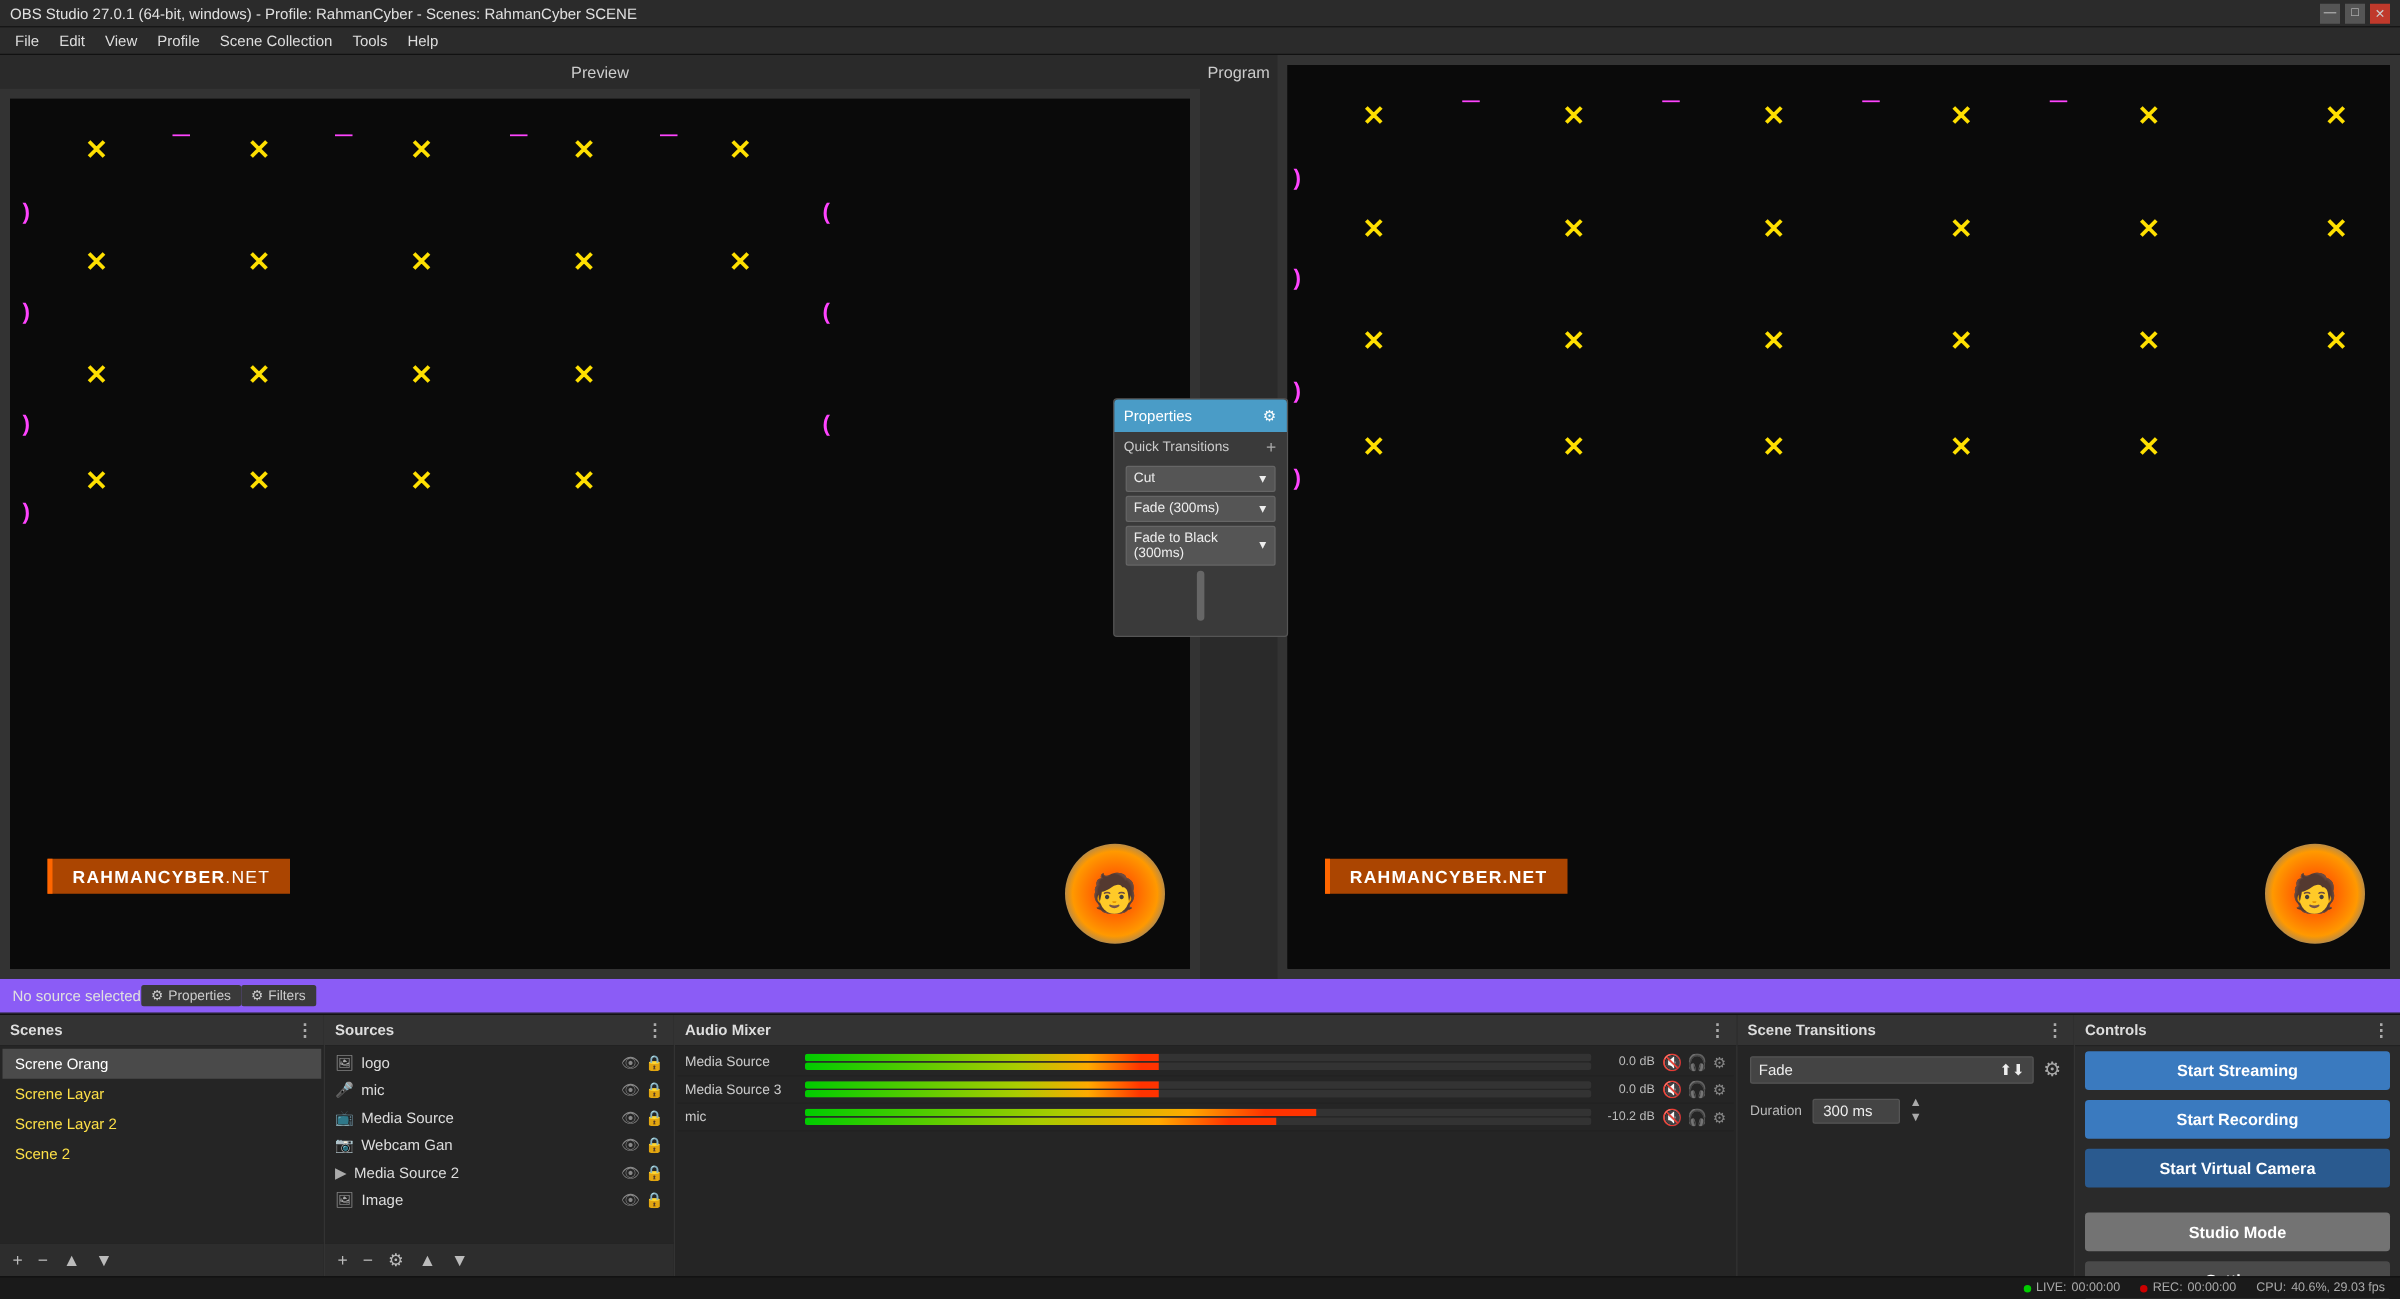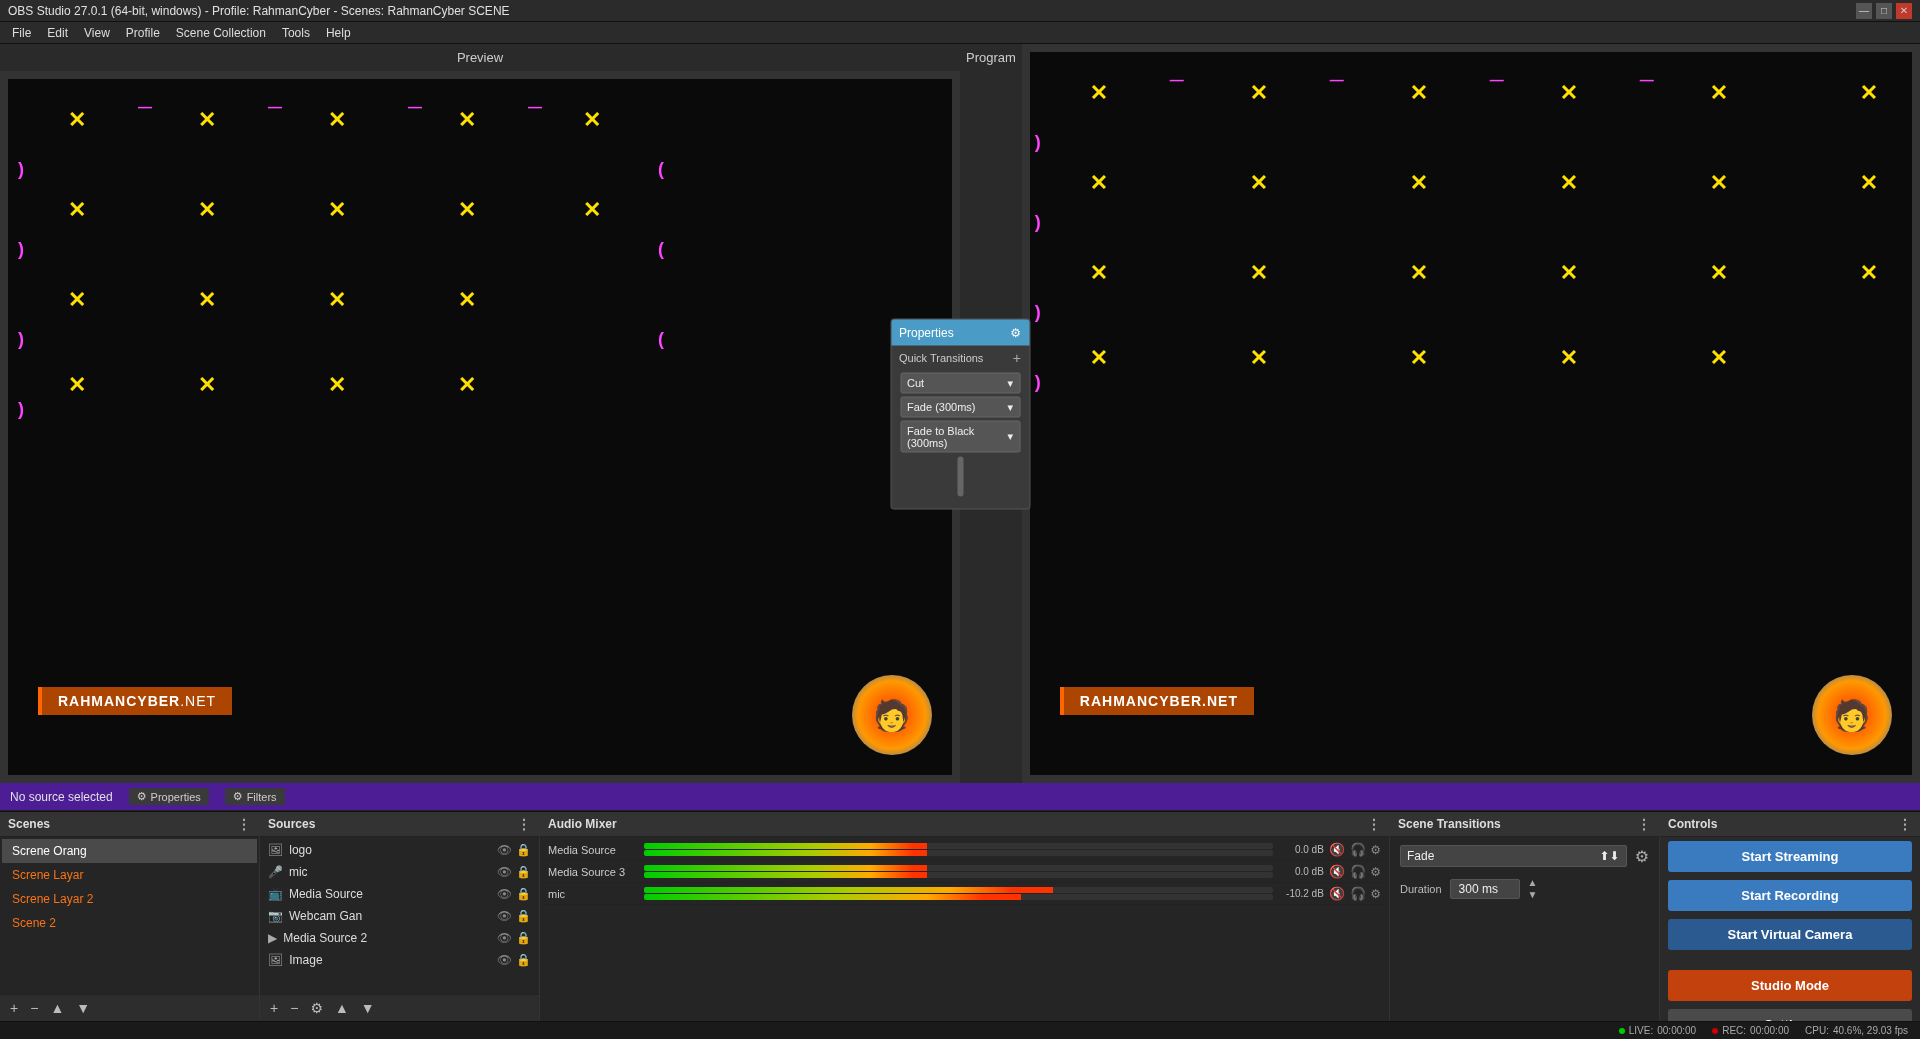--- a/index.html
+++ b/index.html
@@ -244,21 +244,21 @@
       font-size: 12px;
       font-weight: bold;
       color: #ddd;
     }
     .panel-header-icon { cursor: pointer; color: #aaa; font-size: 14px; }
     .panel-content { flex: 1; overflow-y: auto; padding: 2px; }
     
     .scene-item {
       padding: 5px 10px;
       cursor: pointer;
-      color: #f97316;
+      color: #fde047;
       font-size: 12px;
     }
     .scene-item.active { background: #4a4a4a; color: #fff; }
     
     .source-item {
       display: flex;
       align-items: center;
       padding: 4px 6px;
       cursor: pointer;
       color: #ddd;
@@ -306,21 +306,21 @@
       border: none;
       border-radius: 3px;
       cursor: pointer;
       font-size: 13px;
       font-weight: bold;
       color: #fff;
       text-align: center;
     }
     .ctrl-btn-blue { background: #3a7abf; }
     .ctrl-btn-darkblue { background: #2a5a8f; }
-    .ctrl-btn-red { background: #c2410c; margin-top: 16px; }
+    .ctrl-btn-red { background: #737373; margin-top: 16px; }
     .ctrl-btn-gray { background: #4a4a4a; }
     
     #statusbar {
       height: 18px;
       background: #1a1a1a;
       display: flex;
       align-items: center;
       justify-content: flex-end;
       padding: 0 12px;
       font-size: 10px;
@@ -348,23 +348,23 @@
       cursor: pointer;
       font-size: 14px;
       padding: 2px 4px;
     }
     
     #no-source-bar {
       height: 28px;
       display: flex;
       align-items: center;
       padding: 0 10px;
-      background: #4c1d95;
+      background: #8b5cf6;
       border-bottom: 1px solid #222;
-      gap: 16px;
+      gap: 0;
     }
     .properties-btn {
       display: flex;
       align-items: center;
       gap: 4px;
       padding: 2px 8px;
       background: #3a3a3a;
       border-radius: 2px;
       cursor: pointer;
       font-size: 11px;

